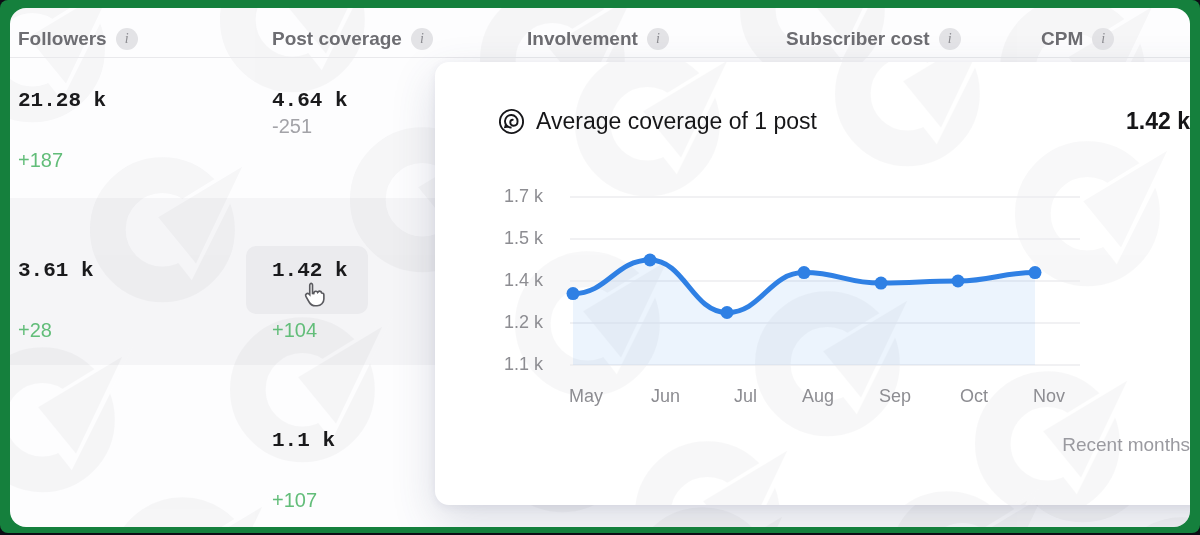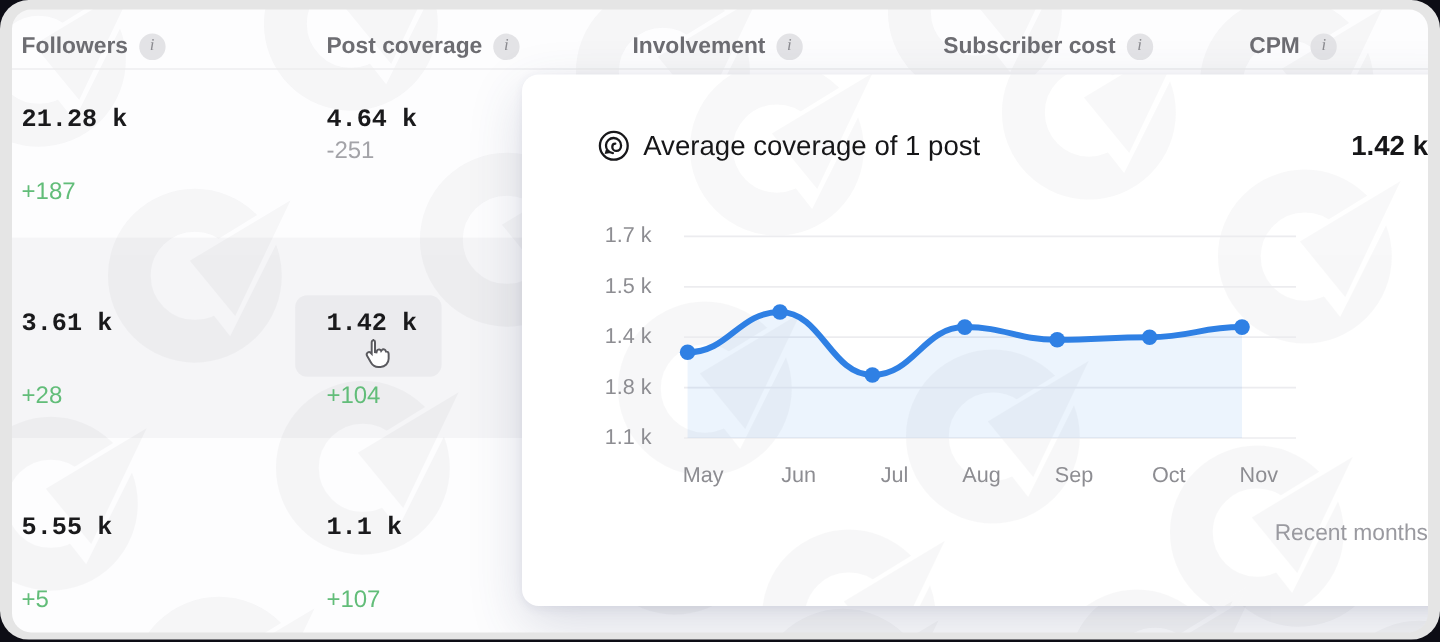--- a/index.html
+++ b/index.html
@@ -4,21 +4,21 @@
 <style>
   * { margin:0; padding:0; box-sizing:border-box; }
   html,body { width:1200px; height:535px; }
   body {
     background:#0d0d15;
     font-family:"Liberation Sans", sans-serif;
     position:relative; overflow:hidden;
   }
   .frame {
     position:absolute; left:0; top:0; right:0; bottom:2px;
-    background:#e5e5e5; border-radius:24px;
+    background:#15803d; border-radius:8px;
   }
   .card {
     position:absolute; left:10px; top:8px; width:1180px; height:519px;
     background:#fdfdfe; border-radius:16px; overflow:hidden;
   }
   
   .wm-layer { position:absolute; inset:0; z-index:1; pointer-events:none; }
   .wm { position:absolute; width:210px; height:210px; opacity:0.055; color:#7d7d85; }
   .popup .wm { opacity:0.05; }
   
@@ -214,24 +214,20 @@
     <div class="stat r2 c1">
       <div class="val">3.61 k</div>
       <div class="delta up">+28</div>
     </div>
     <div class="stat r2 c2">
       <div class="val">1.42 k</div>
       <div class="delta up">+104</div>
     </div>
     <div class="cpm-frag frag2">7 UAH</div>
 
-    <div class="stat r3 c1">
-      <div class="val">5.55 k</div>
-      <div class="delta up">+5</div>
-    </div>
     <div class="stat r3 c2">
       <div class="val">1.1 k</div>
       <div class="delta up">+107</div>
     </div>
     <div class="cpm-frag frag3">04 UAH</div>
 
     <div class="popup">
       <div class="wm-layer" id="wm-popup">
           <svg viewBox="0 0 100 100" class="wm" style="left: 120px; top: -60px;">
             <circle cx="44" cy="58" r="26" fill="none" stroke="currentColor" stroke-width="17"></circle>
@@ -280,21 +276,21 @@
           <path d="M11.3 17.4a5.6 5.6 0 1 1 6.1-5.6c0 2.4-1.5 4-3.5 4a3 3 0 0 1-3-3c0-1.4 1-2.4 2.2-2.4" fill="none" stroke="#17171a" stroke-width="1.7" stroke-linecap="round"></path>
           <path d="M6.2 14.5l3.4 2.9-4.4.6z" fill="#17171a"></path>
         </svg>
         <span class="popup-title">Average coverage of 1 post</span>
         <span class="popup-headline">1.42 k</span>
       </div>
 
       <span class="ytick">1.7 k</span>
       <span class="ytick">1.5 k</span>
       <span class="ytick">1.4 k</span>
-      <span class="ytick">1.8 k</span>
+      <span class="ytick">1.2 k</span>
       <span class="ytick">1.1 k</span>
 
       <svg id="coverage-chart" width="530" height="195" viewBox="0 0 530 195">
           <line x1="10" x2="520" y1="10" y2="10" stroke="#ececef" stroke-width="1.4"></line>
           <line x1="10" x2="520" y1="52" y2="52" stroke="#ececef" stroke-width="1.4"></line>
           <line x1="10" x2="520" y1="94" y2="94" stroke="#ececef" stroke-width="1.4"></line>
           <line x1="10" x2="520" y1="136" y2="136" stroke="#ececef" stroke-width="1.4"></line>
           <line x1="10" x2="520" y1="178" y2="178" stroke="#ececef" stroke-width="1.4"></line>
           <path d="M13 106.6 C47.65 106.6, 55.35 73, 90 73 C124.65 73, 132.35 125.5, 167 125.5 C201.65 125.5, 209.35 85.6, 244 85.6 C278.65 85.6, 286.35 96.1, 321 96.1 C355.65 96.1, 363.35 94, 398 94 C432.65 94, 440.35 85.6, 475 85.6 L475 178 L13 178 Z" fill="rgba(47,128,228,0.09)"></path>
           <path d="M13 106.6 C47.65 106.6, 55.35 73, 90 73 C124.65 73, 132.35 125.5, 167 125.5 C201.65 125.5, 209.35 85.6, 244 85.6 C278.65 85.6, 286.35 96.1, 321 96.1 C355.65 96.1, 363.35 94, 398 94 C432.65 94, 440.35 85.6, 475 85.6" fill="none" stroke="#2f80e4" stroke-width="5" stroke-linecap="round" stroke-linejoin="round"></path>

